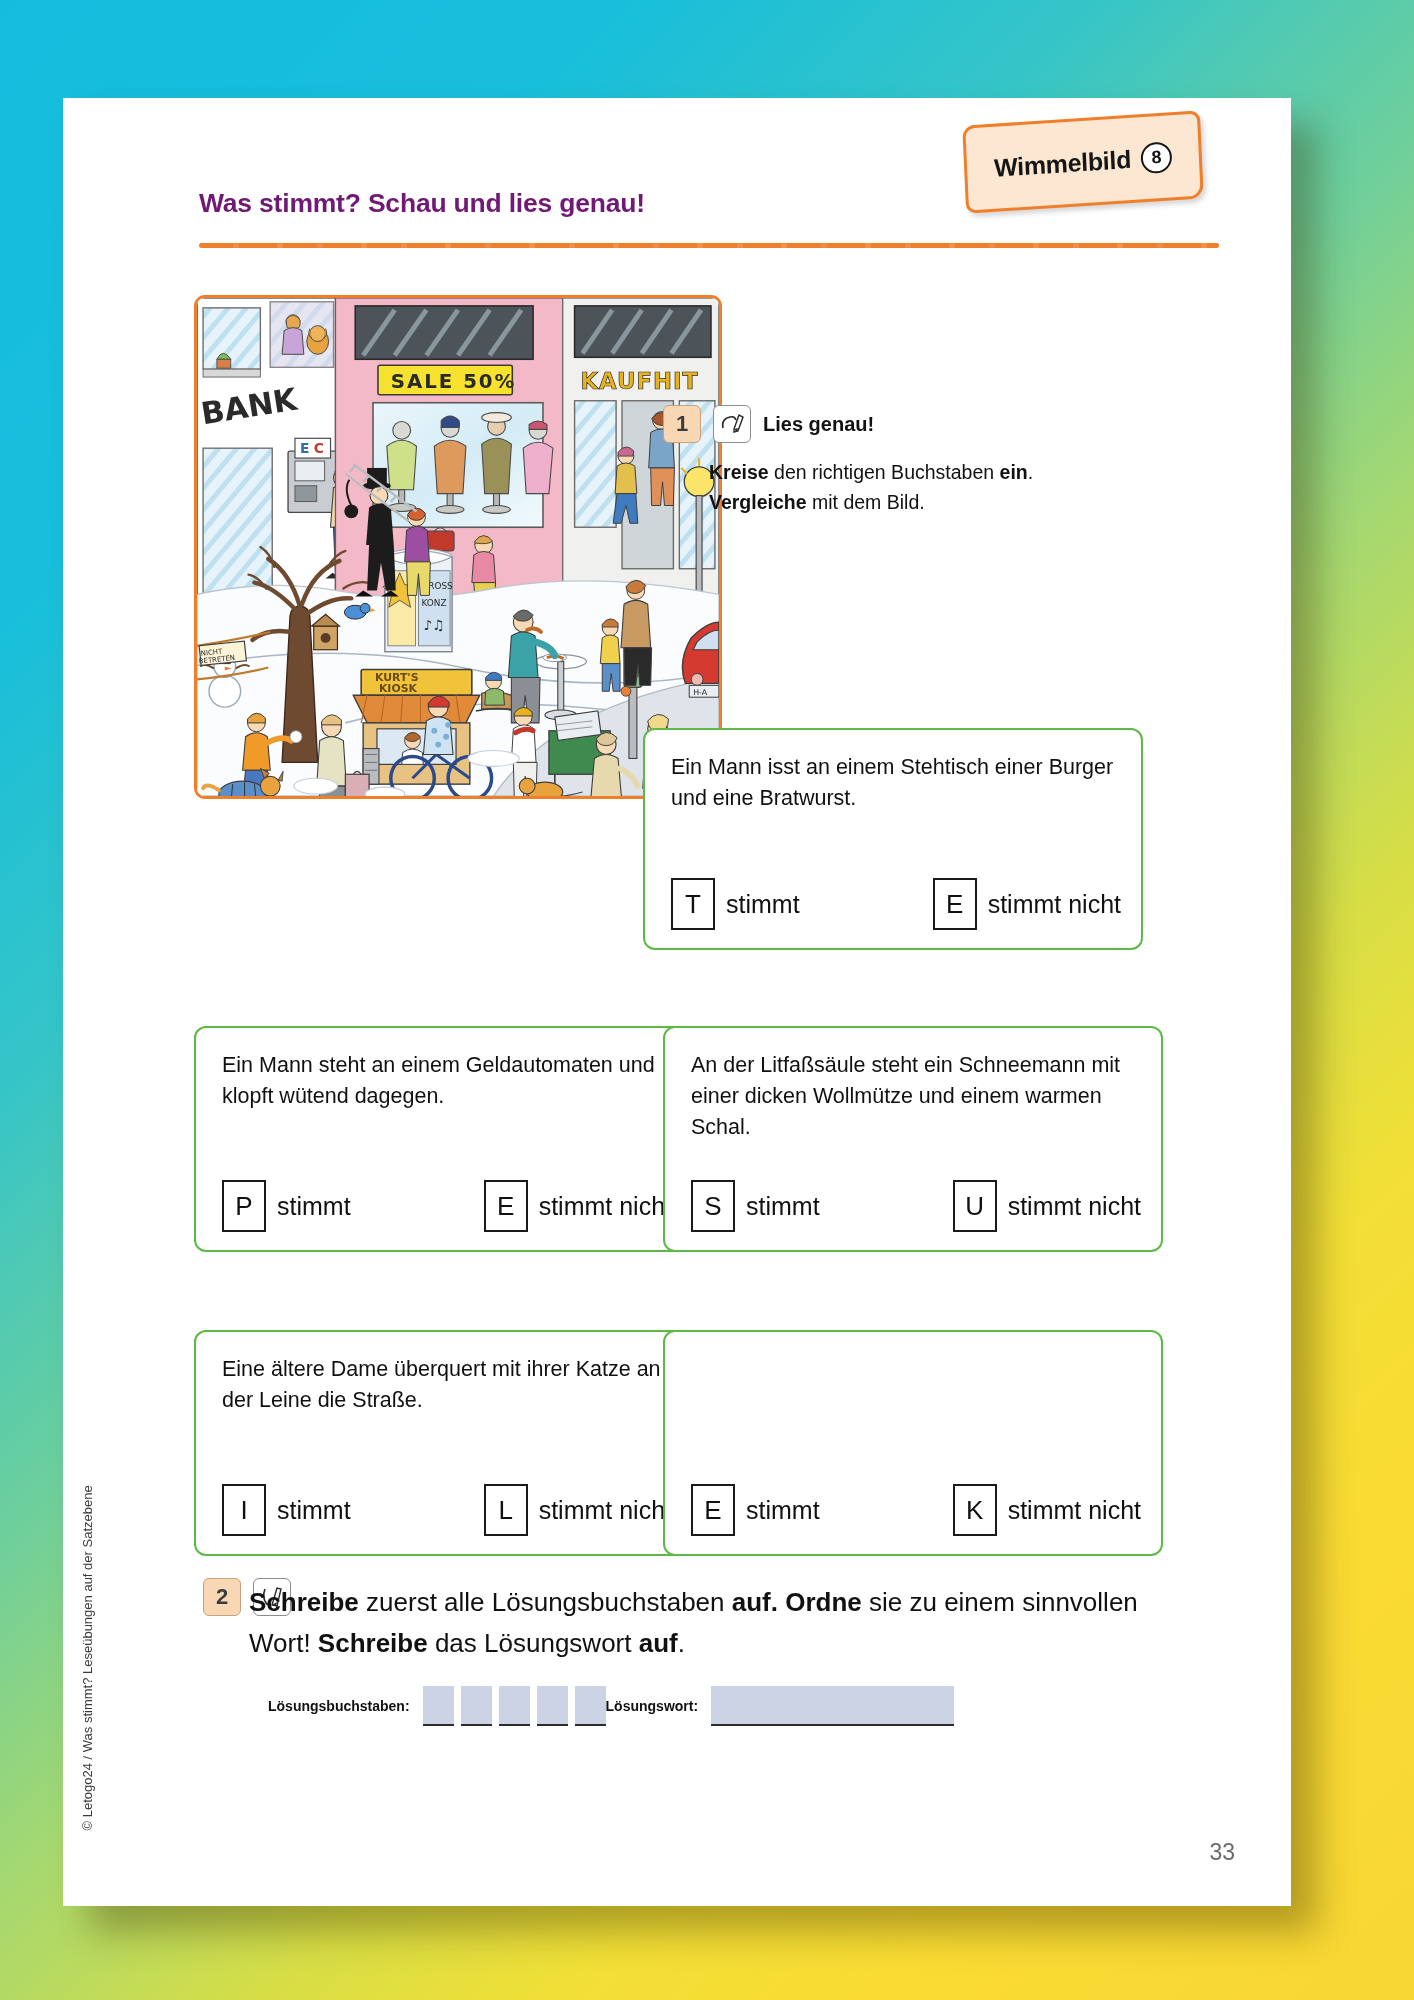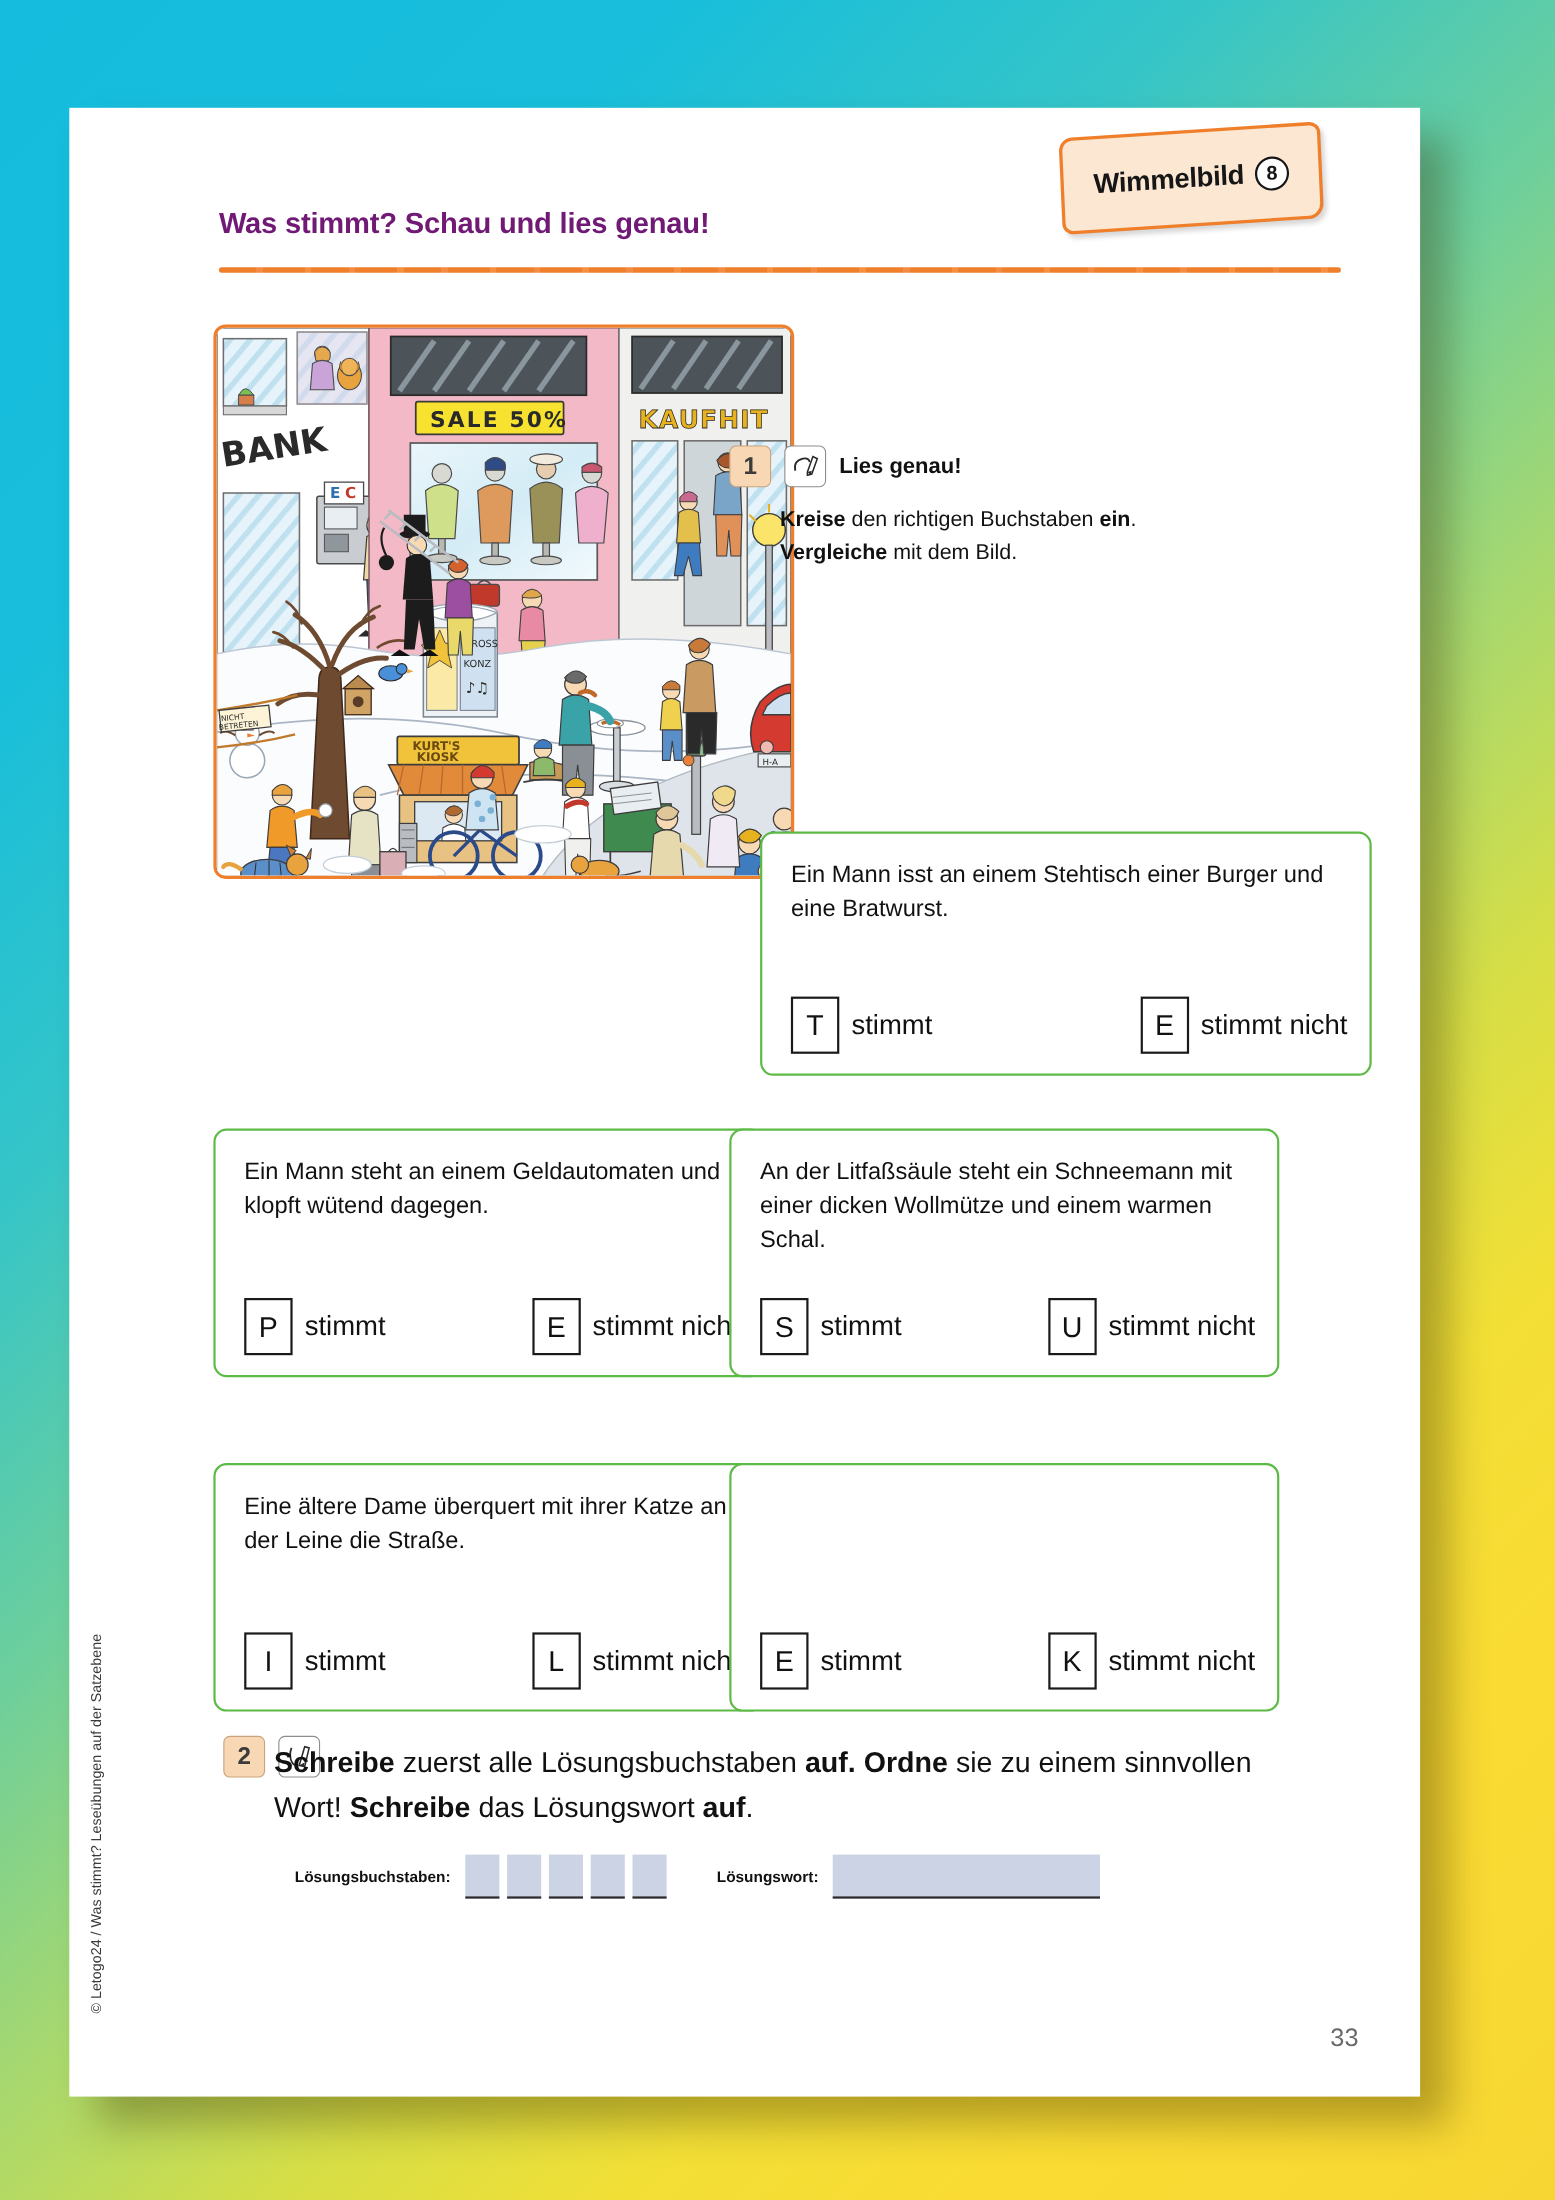--- a/index.html
+++ b/index.html
@@ -184,21 +184,21 @@
   .opt-letter {
     width: 44px; height: 52px;
     border: 2.2px solid #1a1a1a;
     background: #ffffff;
     display: flex; align-items: center; justify-content: center;
     font-size: 26px; color: #111;
   }
   .opt-label { font-size: 25px; color: #111; white-space: nowrap; }
   .opt-gap { flex: 1 1 auto; min-width: 18px; }
 
-  #box-0 { left: 628px; top: 630px;  width: 556px; height: 222px; margin-top: 28px; }
+  #box-0 { left: 580px; top: 630px;  width: 500px; height: 222px; }
   #box-1 { left: 131px; top: 928px;  width: 500px; height: 226px; }
   #box-2 { left: 600px; top: 928px;  width: 500px; height: 226px; }
   #box-3 { left: 131px; top: 1232px; width: 500px; height: 226px; }
   #box-4 { left: 600px; top: 1232px; width: 500px; height: 226px; }
 
   
   #task2 {
     position: absolute;
     left: 140px;
     top: 1480px;
@@ -229,21 +229,21 @@
     width: 31px; height: 40px;
     background: #ccd3e4;
     border-bottom: 2.4px solid #2c2c2c;
   }
   #solution-word-field {
     width: 243px; height: 40px;
     background: #ccd3e4;
     border-bottom: 2.4px solid #2c2c2c;
     margin-left: 13px;
   }
-  #solution-word-label { margin-left: 46px; }
+  #solution-word-label { }
 
   
   #sidebar-credit {
     position: absolute;
     left: -216px;
     top: 1485px;
     width: 480px;
     transform: rotate(-90deg);
     transform-origin: center center;
     font-size: 13px;

